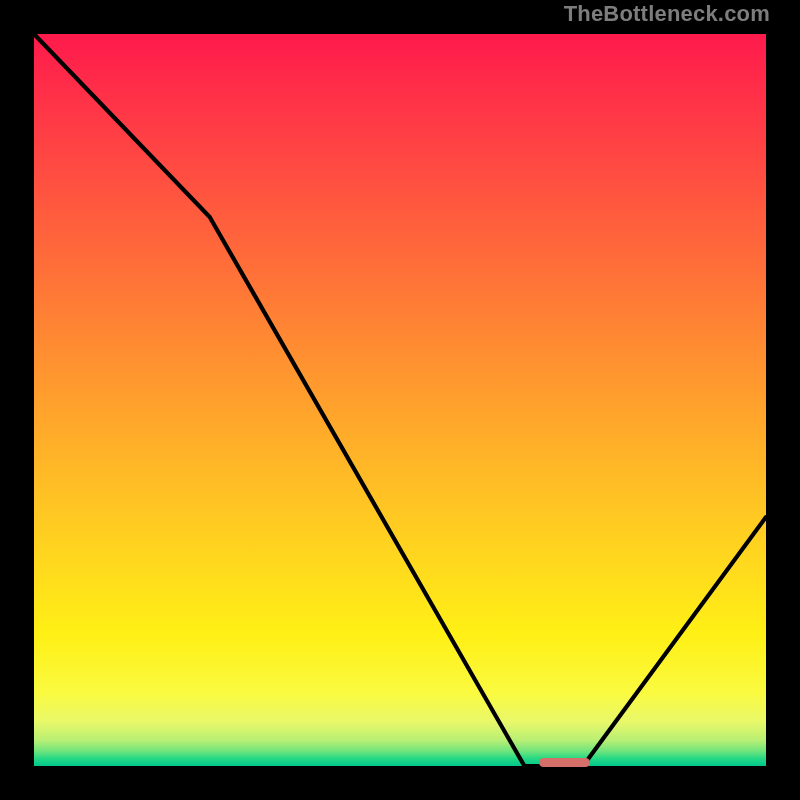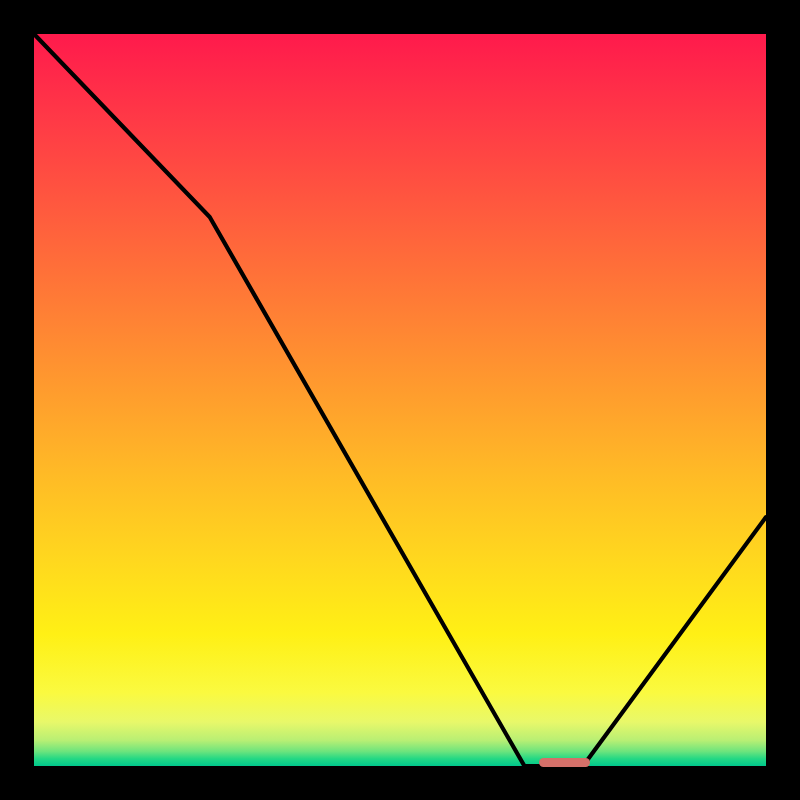--- a/index.html
+++ b/index.html
@@ -72,20 +72,21 @@
     height: 9px;
     border-radius: 5px;
     background: #d47069;
   }
 </style>
 </head>
 <body>
 
 <div class="stage">
 
+  <div class="watermark">TheBottleneck.com</div>
 
   <div class="plot">
     <div class="grad"></div>
 
     <svg class="curve" viewBox="0 0 732 732" preserveAspectRatio="none">
       <path d="M0.0 0.0 L175.7 183.0 L490.4 732.0 L549.0 732.0 L732.0 483.1"></path>
     </svg>
 
     <div class="marker" style="left: 505.08px; width: 51.24px; top: 724px; background: rgb(212, 112, 105);"></div>
   </div>

